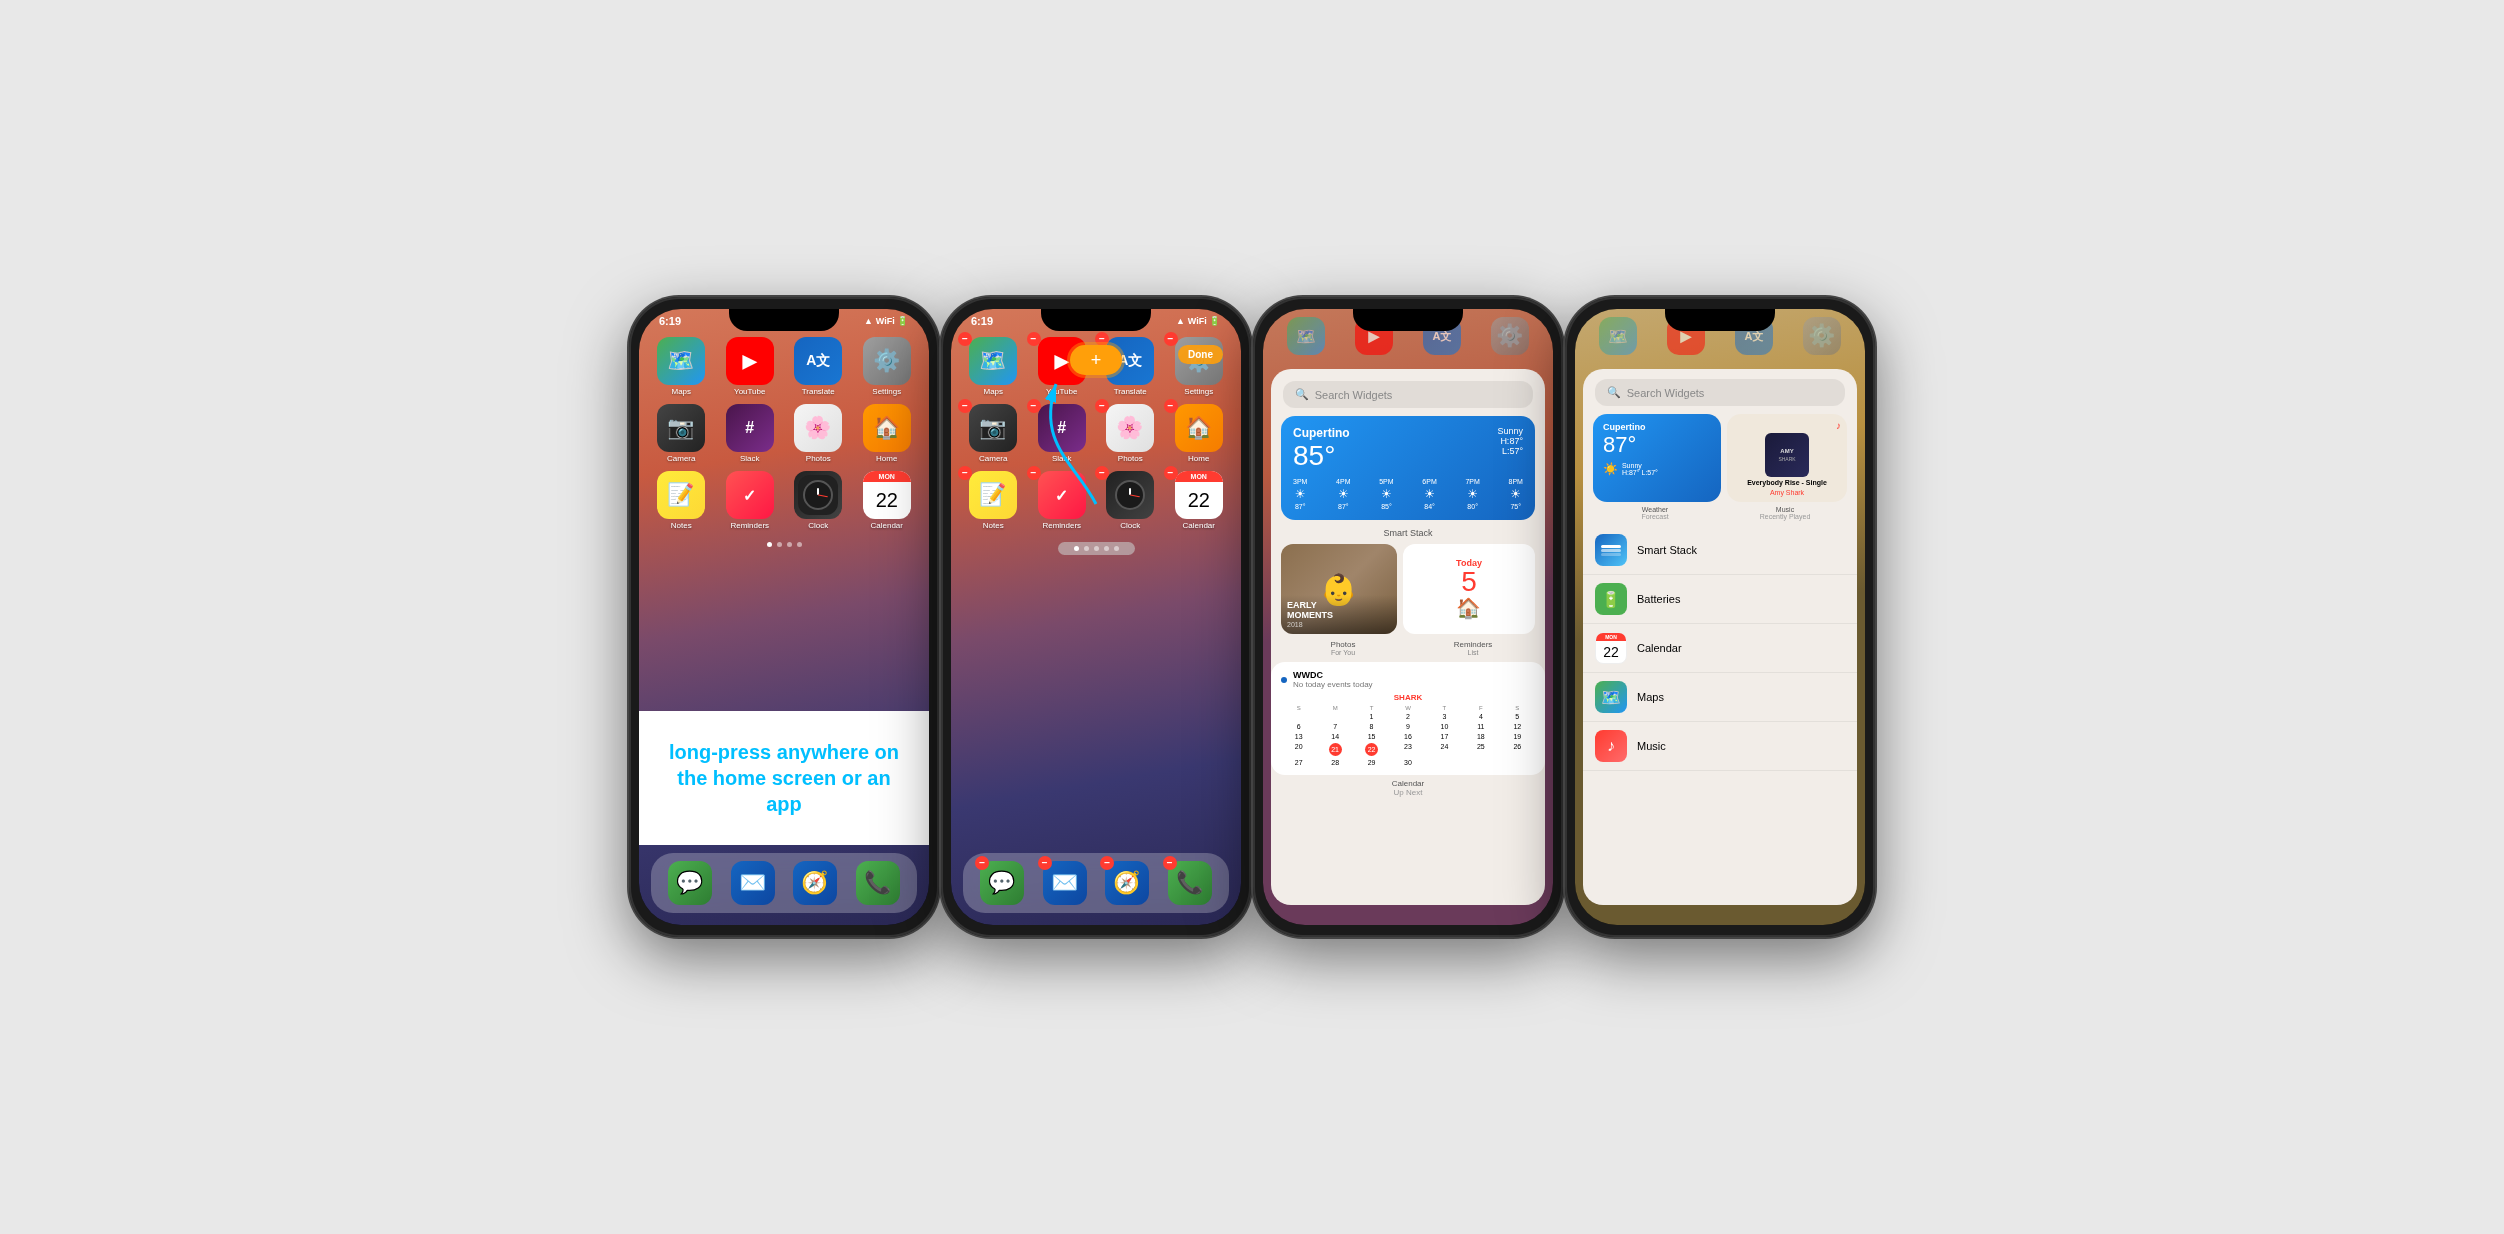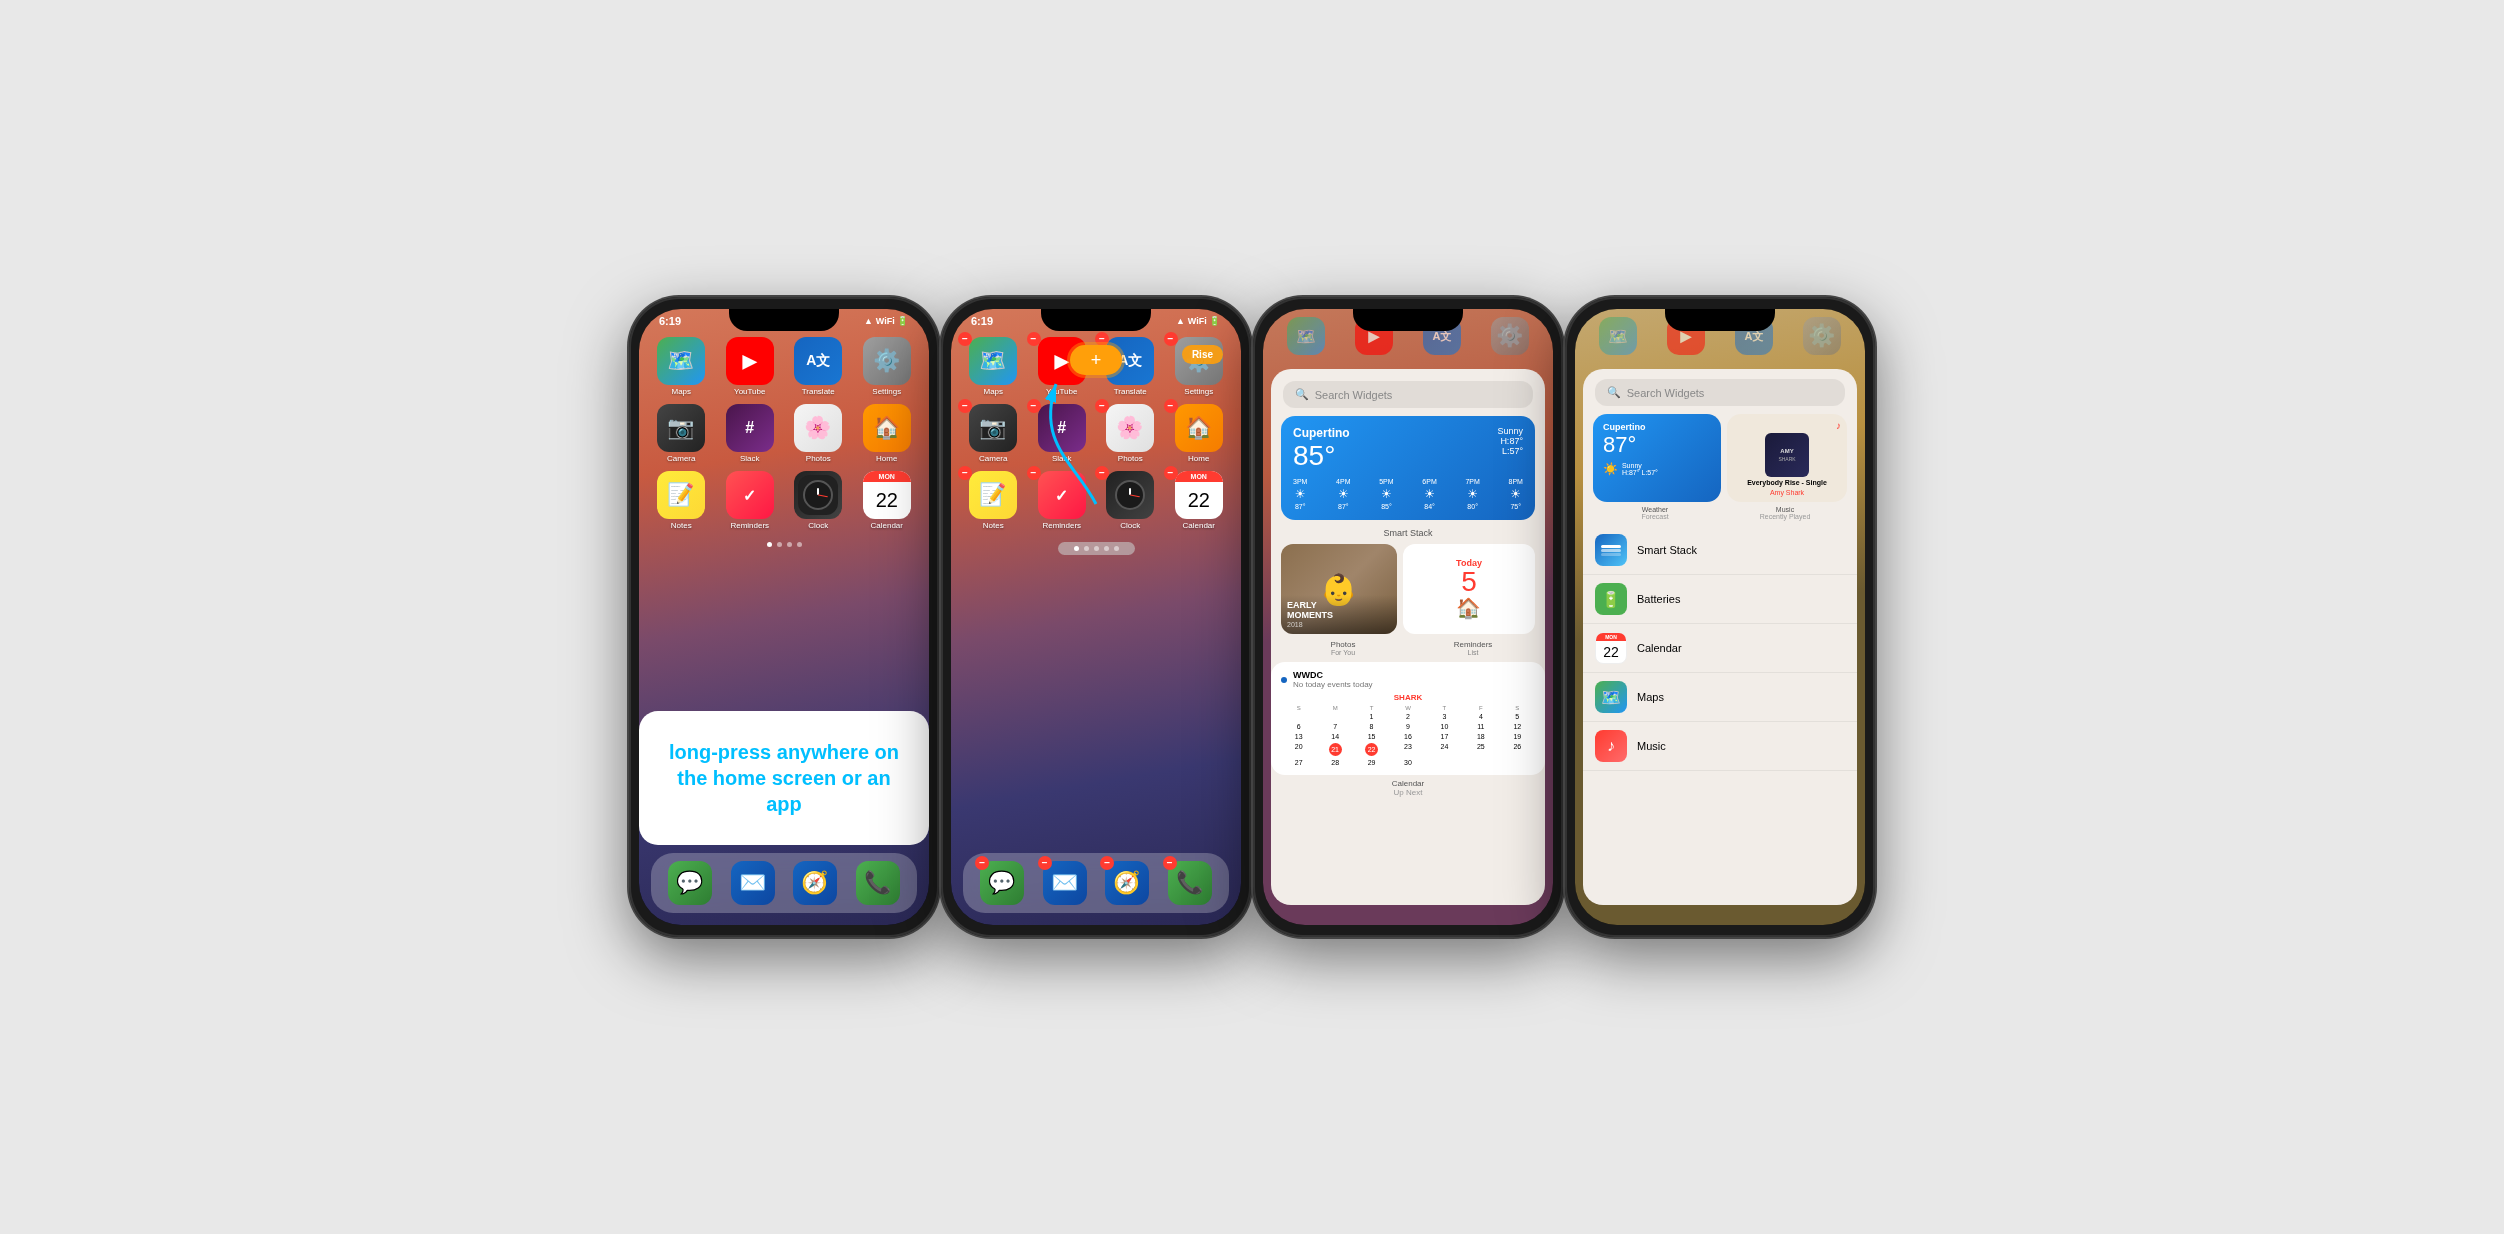--- a/index.html
+++ b/index.html
@@ -149,21 +149,20 @@
 
     
     .instruction-box {
       position: absolute;
       bottom: 80px;
       left: 0;
       right: 0;
       background: white;
       padding: 28px;
       margin: 0 0;
-      border-radius: 19px;
     }
     .instruction-text {
       color: #00BFFF;
       font-size: 20px;
       font-weight: 700;
       text-align: center;
       line-height: 1.3;
     }
 
     
@@ -610,21 +609,21 @@
               <span>▲</span>
               <span>WiFi</span>
               <span>🔋</span>
             </div>
         </div>
 
         <div class="plus-button">
           <span class="plus-symbol">+</span>
         </div>
 
-        <div class="done-button">Rise</div>
+        <div class="done-button">Done</div>
 
         <svg class="arrow-svg" viewBox="0 0 120 160">
           <defs>
             <marker id="arrowhead" markerWidth="6" markerHeight="4" refX="6" refY="2" orient="auto">
               <polygon points="0 0, 6 2, 0 4" fill="#00BFFF"></polygon>
             </marker>
           </defs>
           <path d="M 90 140 C 70 100, 30 80, 50 20" stroke="#00BFFF" stroke-width="3" fill="none" marker-end="url(#arrowhead)"></path>
         </svg>
 

